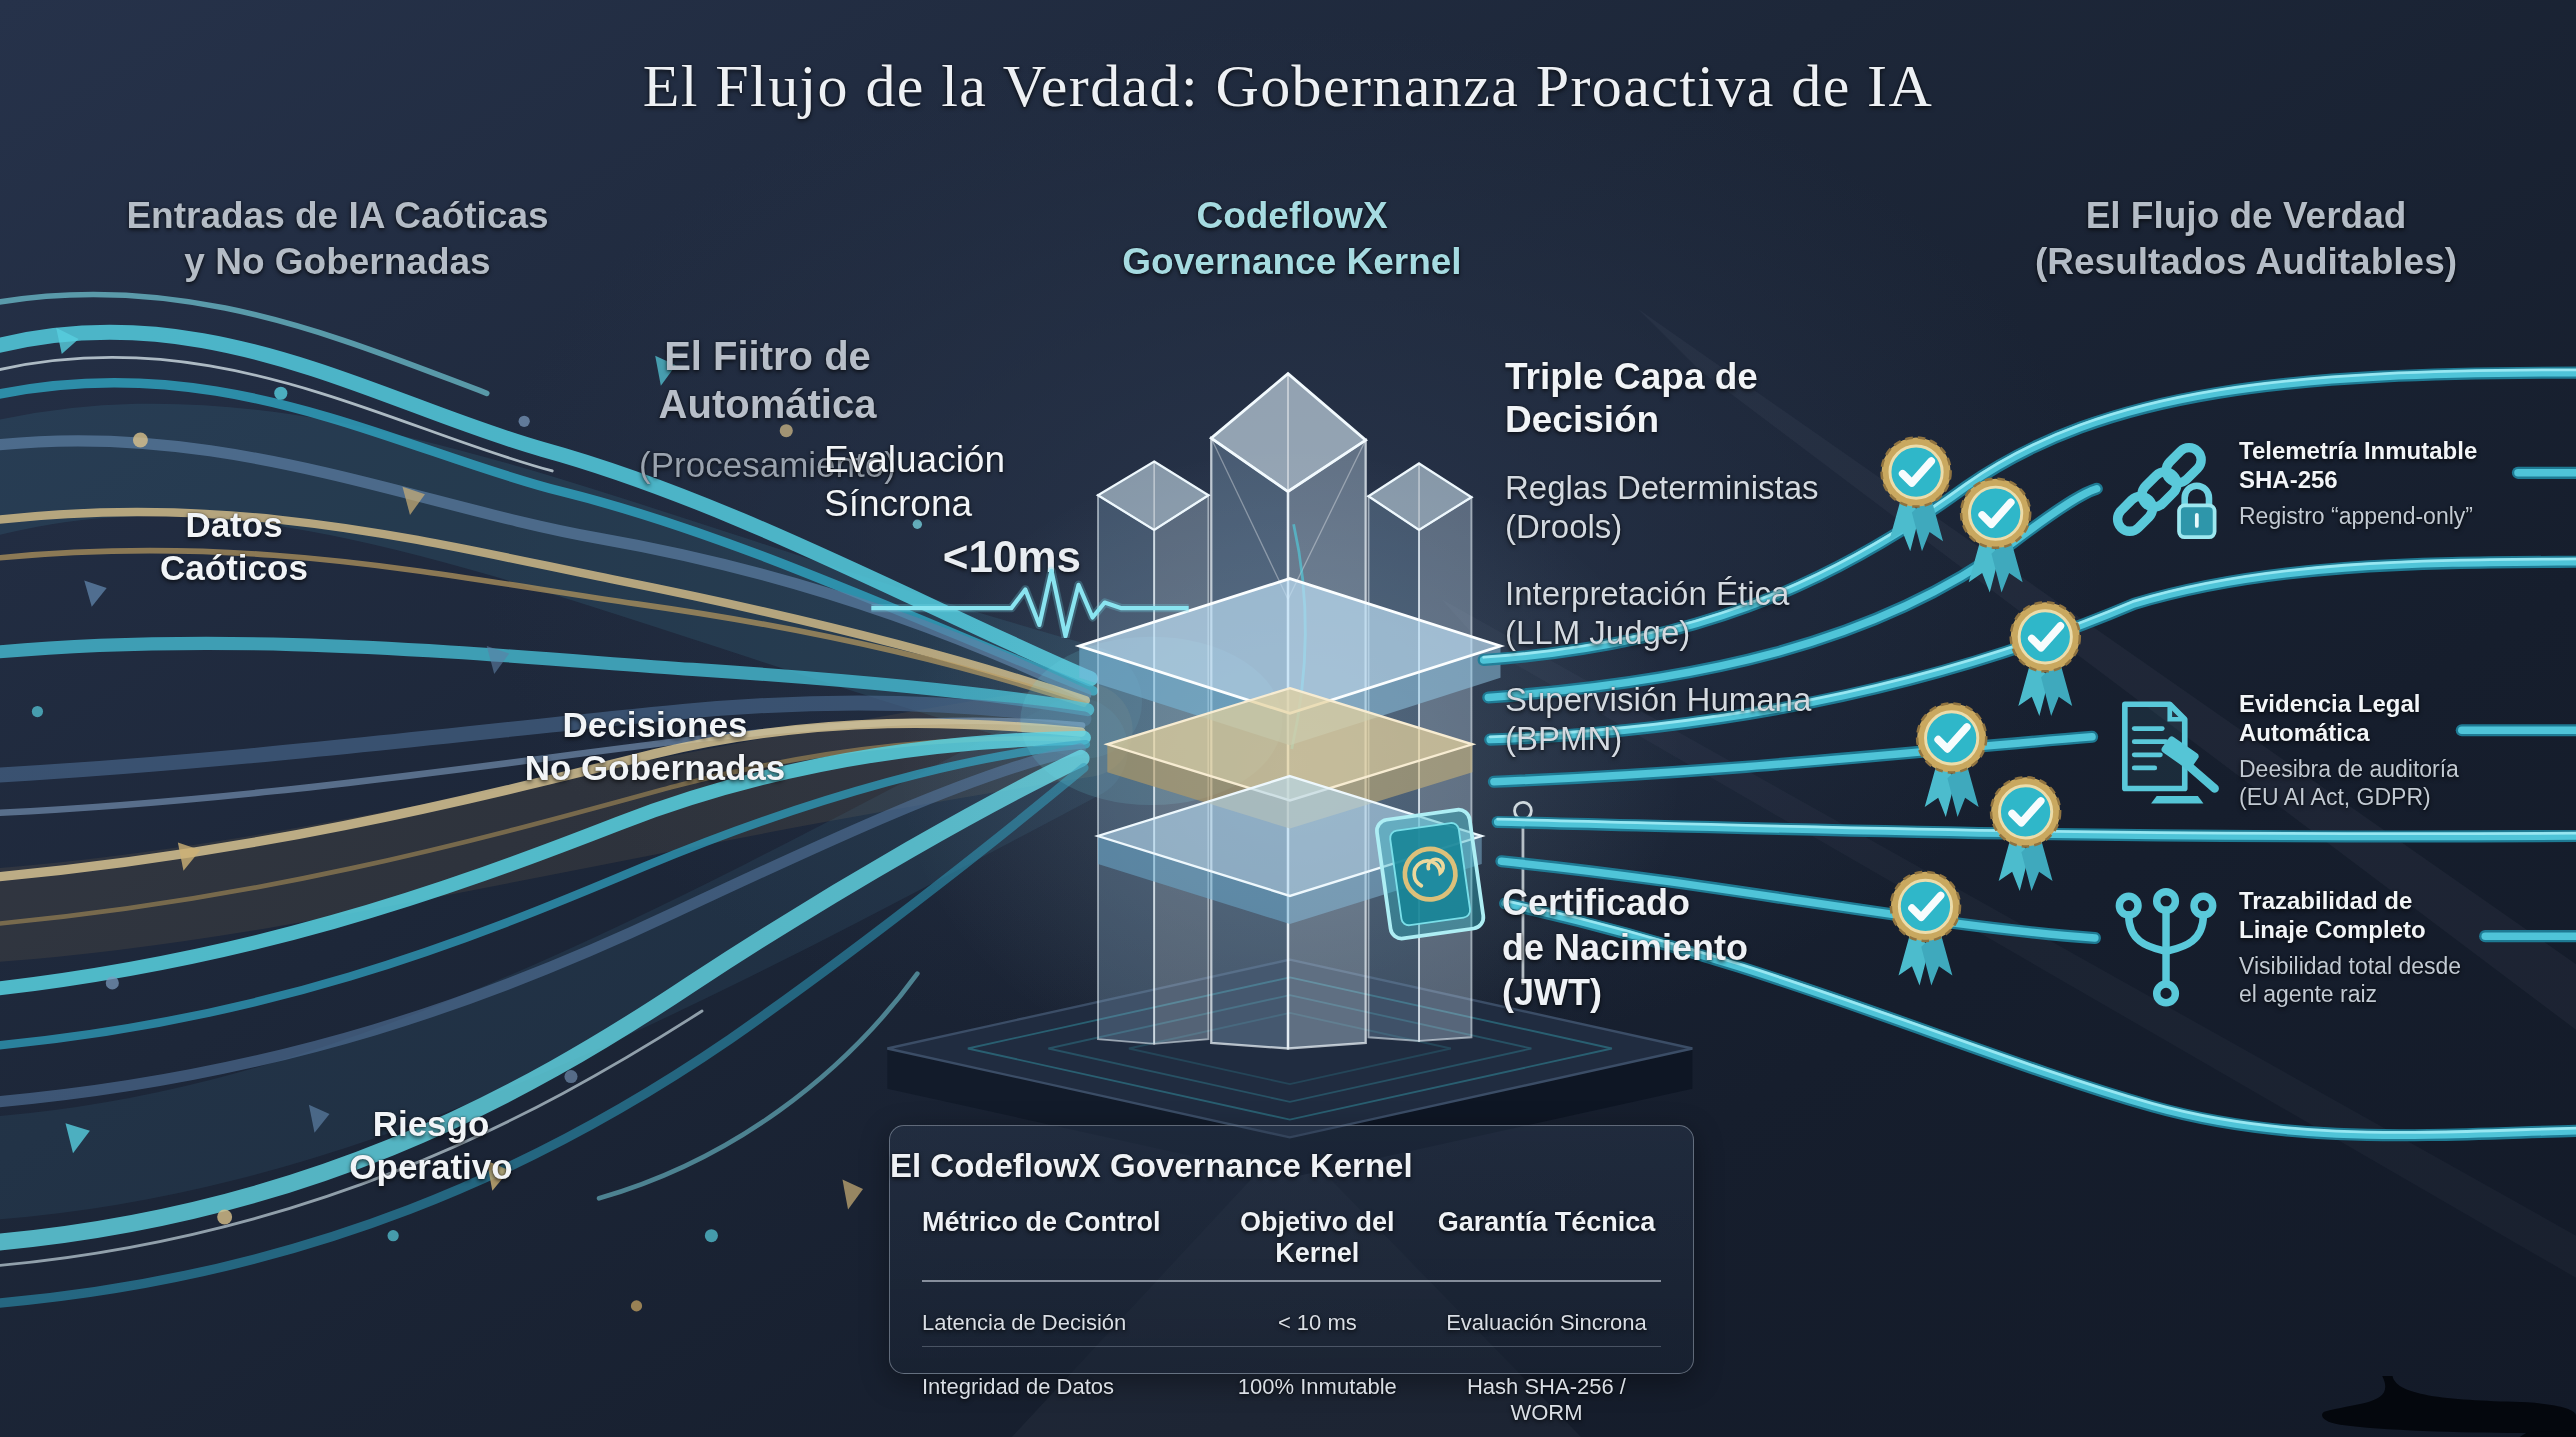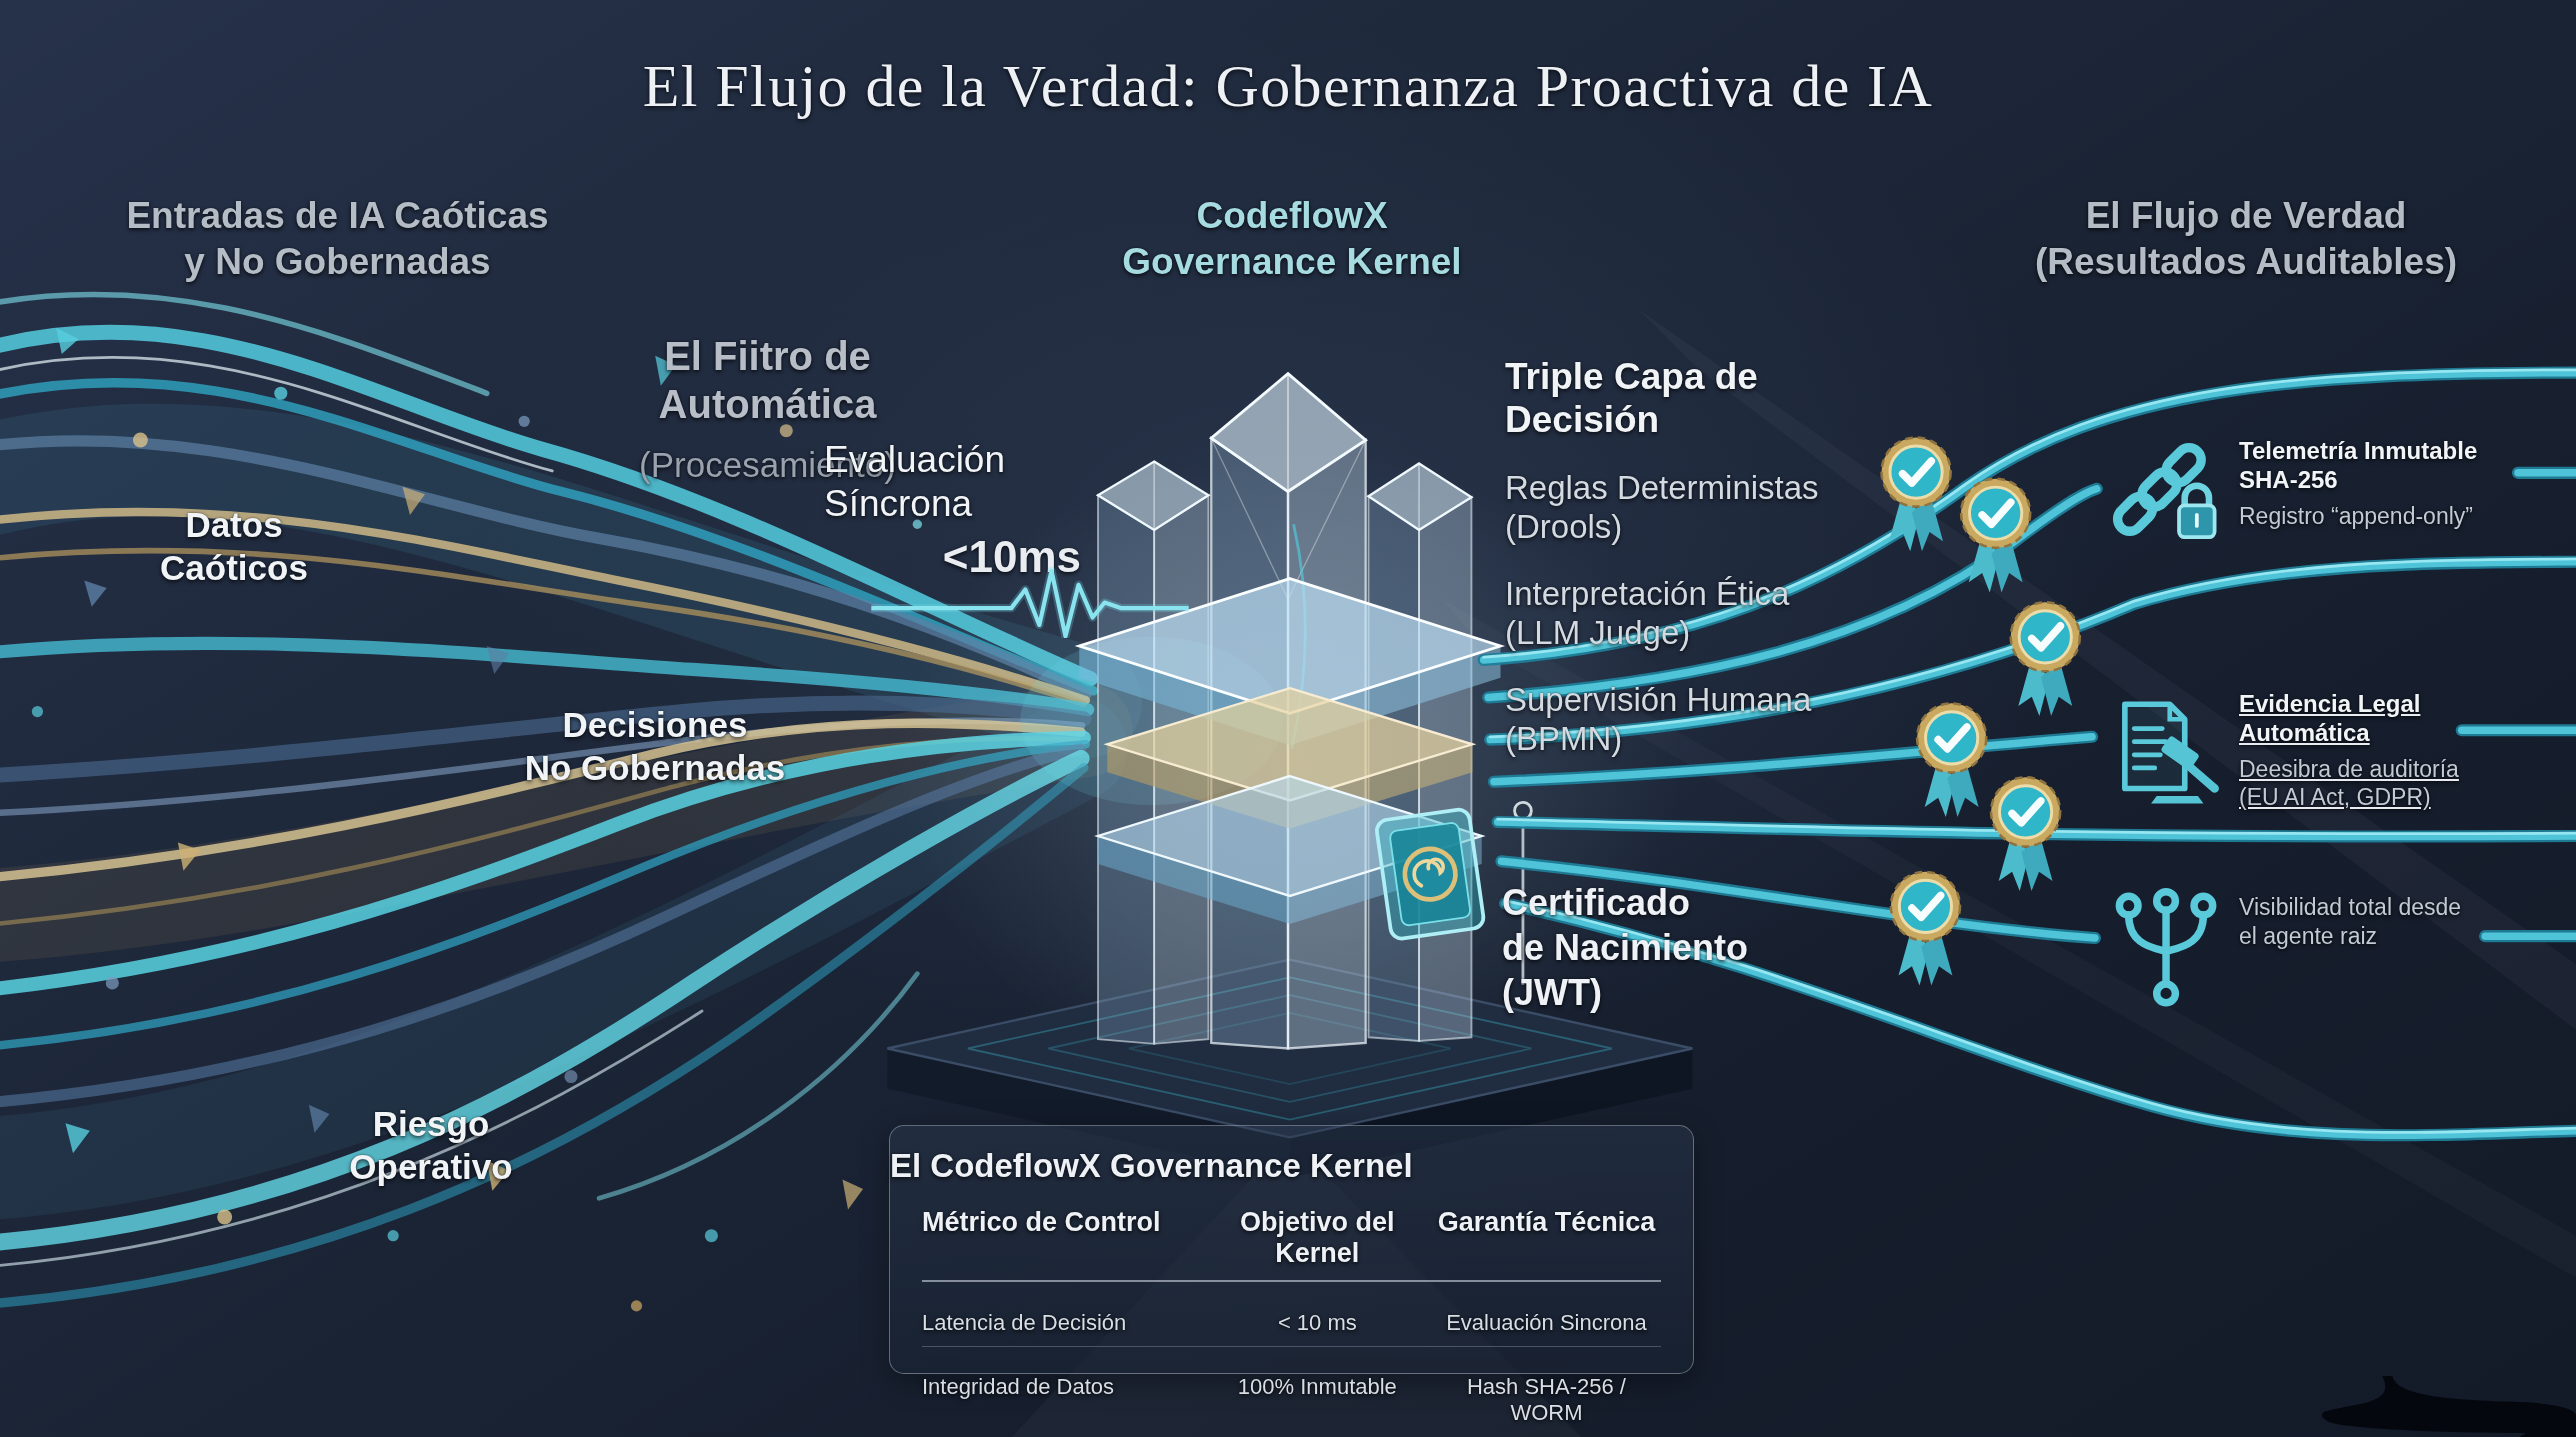--- a/index.html
+++ b/index.html
@@ -311,40 +311,42 @@
     <g stroke="#5ac9da" stroke-width="5" stroke-linecap="round">
       <line x1="28" y1="40" x2="58" y2="40"></line>
         <line x1="28" y1="54" x2="62" y2="54"></line>
       <line x1="28" y1="68" x2="56" y2="68"></line>
         <line x1="28" y1="82" x2="50" y2="82"></line>
     </g>
     <rect x="58" y="56" width="38" height="20" rx="4" fill="#55c5d6" transform="rotate(35 77 66)"></rect>
     <line x1="84" y1="78" x2="114" y2="104" stroke="#55c5d6" stroke-width="9" stroke-linecap="round"></line>
     <path d="M52 112 h44 l6 8 h-56 Z" fill="#55c5d6"></path>
   </svg>
-  <div class="abs" style="left:2239px;top:689px;width:337px;text-decoration:underline;">
+  <div class="abs" style="left:2239px;top:689px;width:337px;">
     <div class="out-title preline shadow">Evidencia Legal
 Automática</div>
     <div class="out-sub preline shadow">Deesibra de auditoría
 (EU AI Act, GDPR)</div>
   </div>
 
   <svg class="abs" style="left:2108px;top:887px;" width="117" height="126" viewBox="0 0 125 135">
     <g fill="none" stroke="#5ac9da" stroke-width="8" stroke-linecap="round">
       <circle cx="22" cy="20" r="10"></circle>
         <circle cx="62" cy="15" r="10"></circle>
         <circle cx="102" cy="20" r="10"></circle>
       <path d="M22 30 C 22 58, 42 64, 58 68"></path>
       <path d="M102 30 C 102 58, 82 64, 66 68"></path>
       <path d="M62 25 V 68"></path>
       <path d="M62 68 V 102"></path>
       <circle cx="62" cy="114" r="10"></circle>
     </g>
   </svg>
   <div class="abs" style="left:2239px;top:886px;width:337px;">
+    <div class="out-title preline shadow">Trazabilidad de
+Linaje Completo</div>
     <div class="out-sub preline shadow">Visibilidad total desde
 el agente raiz</div>
   </div>
 
   <div class="abs table-panel">
     <div class="table-title shadow">El CodeflowX Governance Kernel</div>
     <div class="tbl">
       <div class="hc shadow">Métrico de Control</div>
       <div class="hc tc shadow">Objetivo del Kernel</div>
       <div class="hc tc shadow">Garantía Técnica</div>

